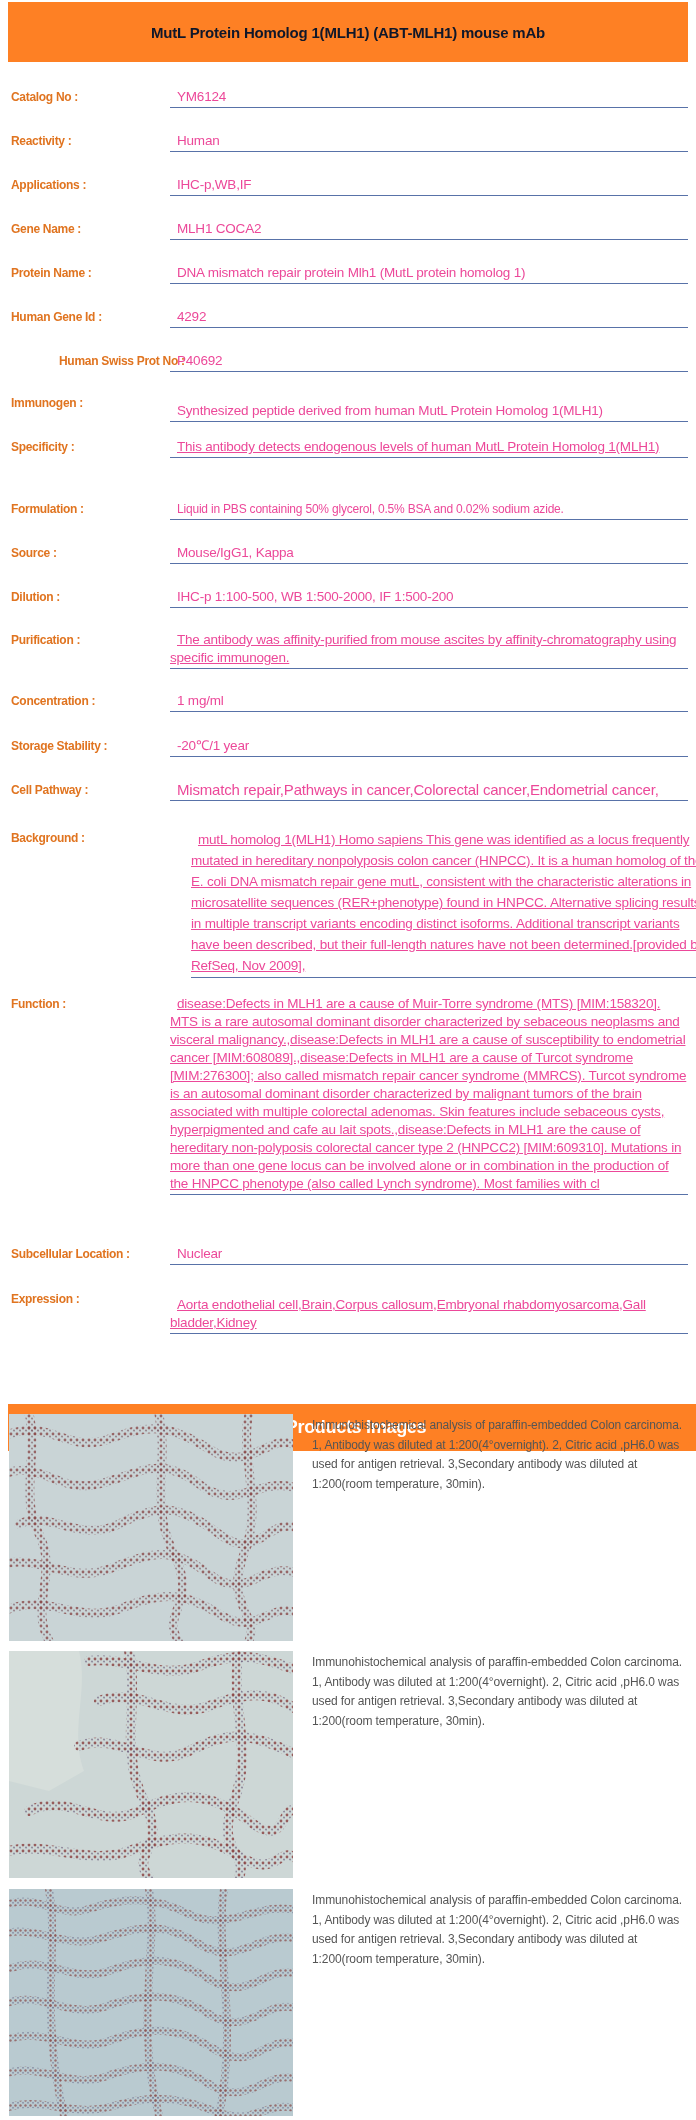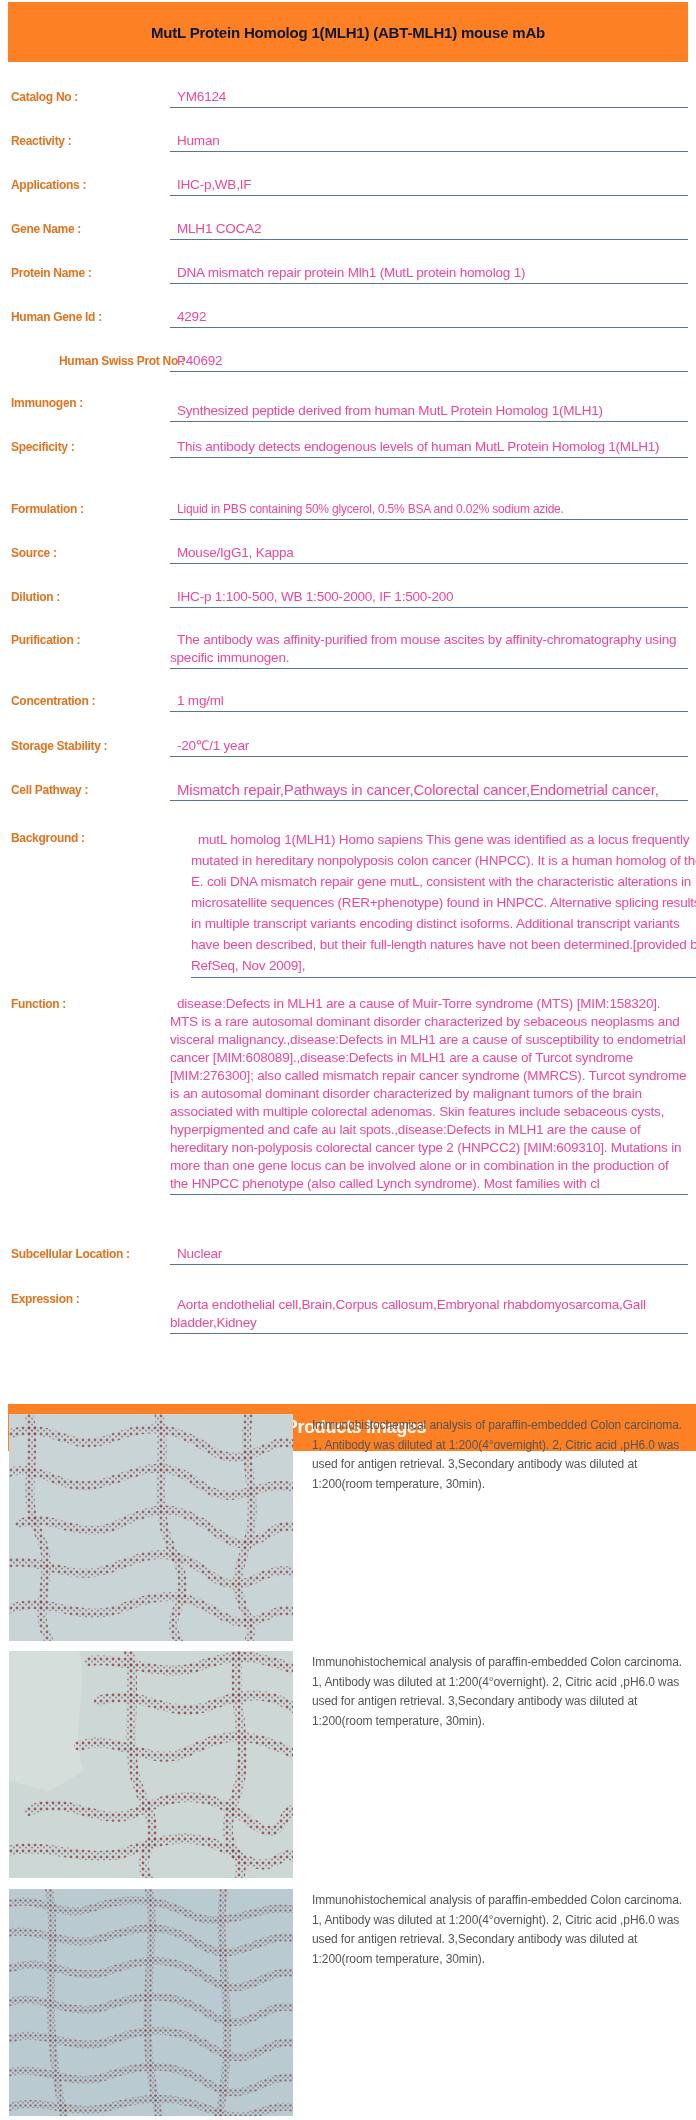--- a/index.html
+++ b/index.html
@@ -19,21 +19,21 @@
     color: #e07420; font-weight: bold; font-size: 12px; line-height: 18px;
     letter-spacing: -0.3px;
   }
   .spec-value {
     position: absolute; left: 170px; top: 0; width: 518px;
     font-size: 13.5px; line-height: 18px; color: #ec4899;
     border-bottom: 1.5px solid #5872a8;
     padding-left: 7px; padding-bottom: 1px;
     letter-spacing: -0.2px;
   }
-  .spec-value.multi { padding-left: 0; text-indent: 7px; }
+  .spec-value.multi { padding-left: 0; text-indent: 7px; text-decoration: underline; }
   .spec-value.loose { line-height: 19px; margin-left: 21px; }
 
   .products-bar {
     position: absolute; left: 8px; top: 1358px; width: 696px; height: 47px;
     background: #fe8024; color: #ffffff; font-weight: bold; font-size: 18px;
     display: flex; align-items: center; justify-content: center;
     letter-spacing: -0.3px;
     margin-top: 46px;
   }
 

